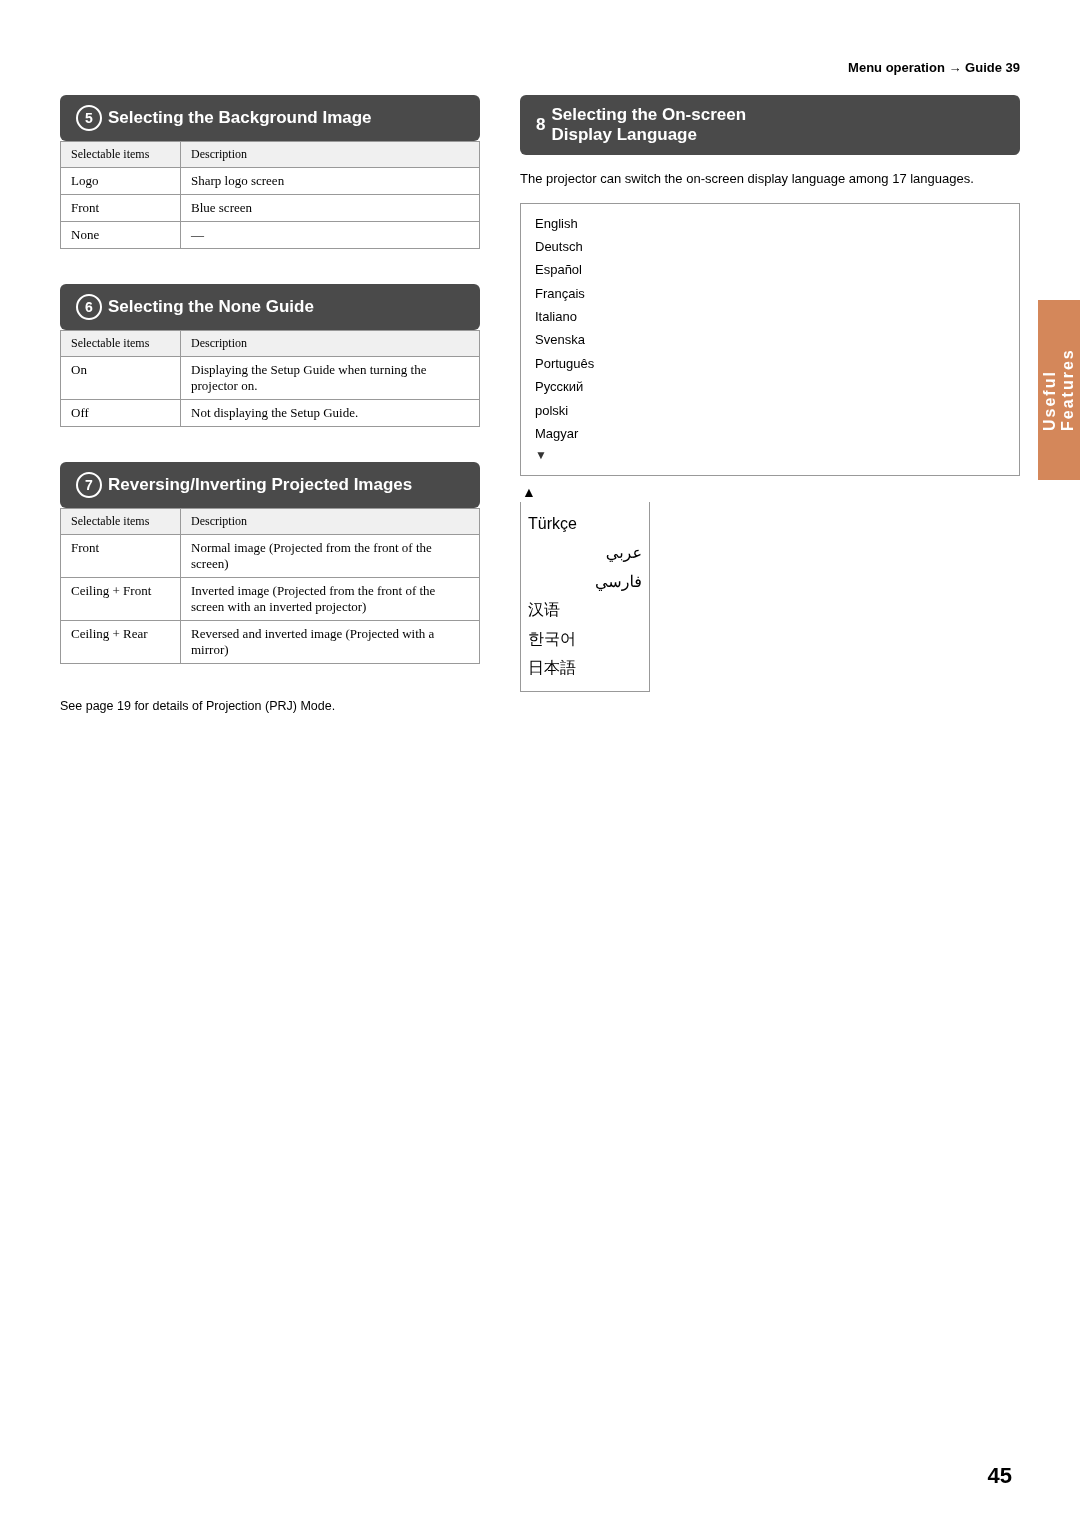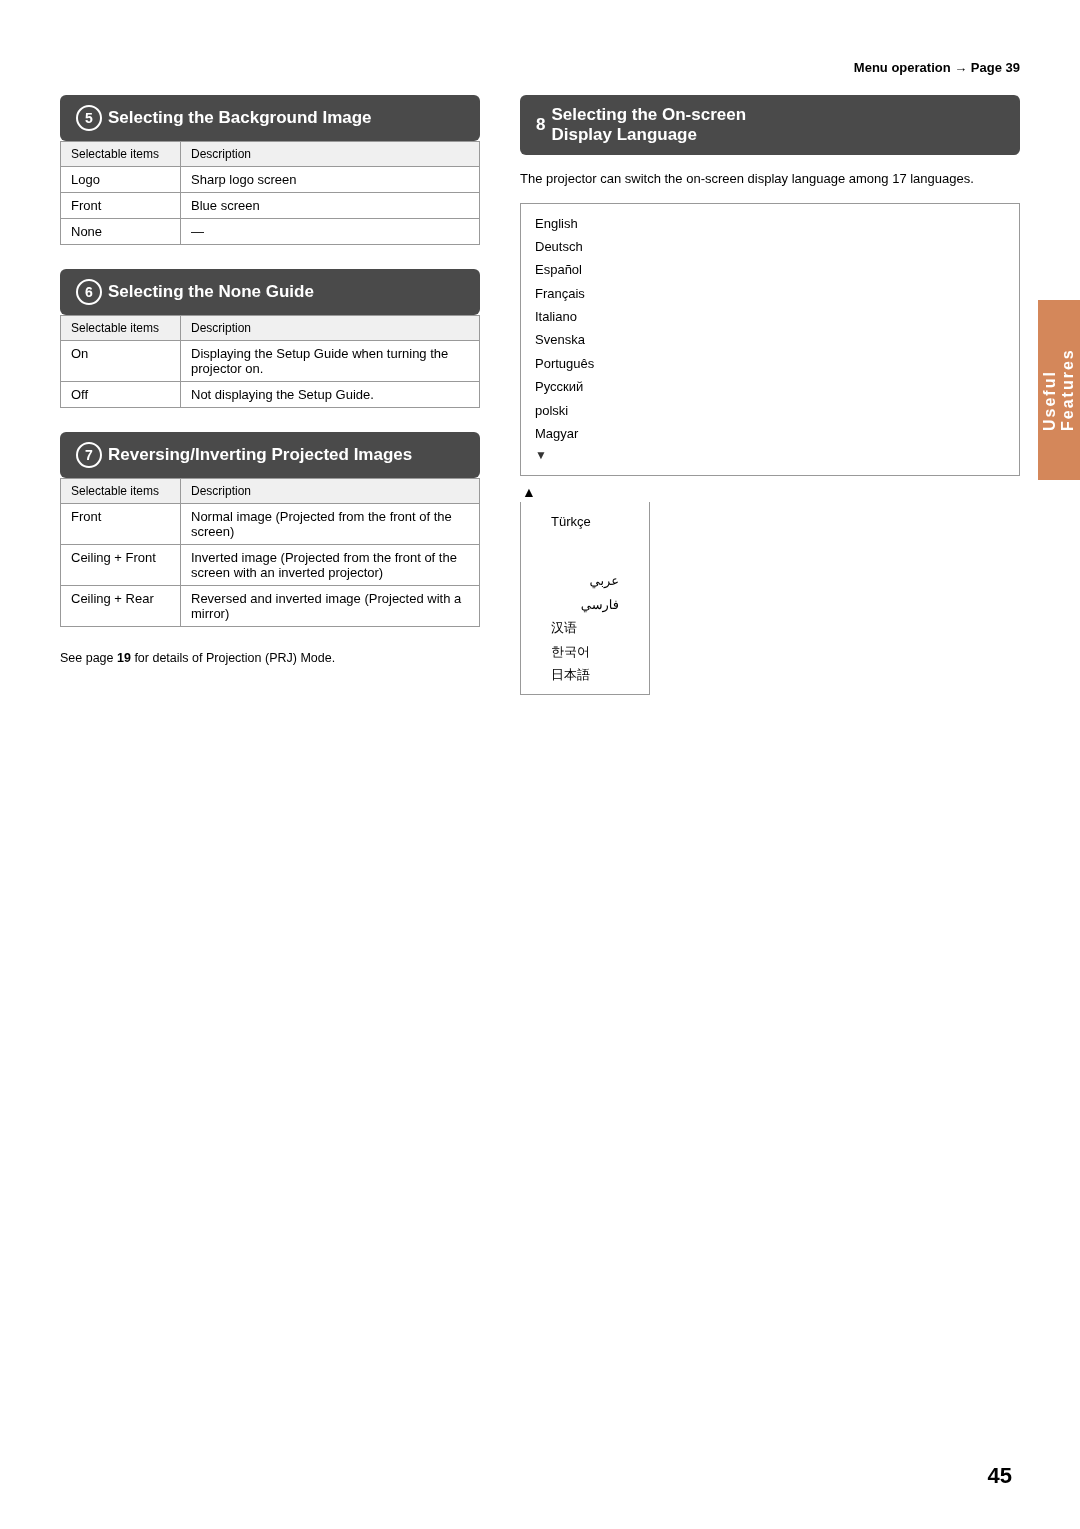--- a/index.html
+++ b/index.html
@@ -112,21 +112,22 @@
       font-weight: bold;
       flex-shrink: 0;
     }
 
     
     .data-table {
       width: 100%;
       border-collapse: collapse;
       border: 1px solid #999;
       font-size: 13px;
-      margin-bottom: 24px;
+      margin-bottom: 35px;
+      font-family: Liberation Serif, serif;
     }
 
     .data-table th {
       background: #f0f0f0;
       border: 1px solid #999;
       padding: 5px 10px;
       font-weight: normal;
       font-size: 12px;
       text-align: left;
     }
@@ -173,59 +174,59 @@
       padding: 8px 14px;
       font-size: 13px;
       line-height: 1.8;
       display: inline-block;
       min-width: 130px;
     }
 
     .lang-box-bottom {
       border: 1px solid #999;
       border-top: none;
-      padding: 8px 30px;
-      font-size: 13px;
+      padding: 8px 7px;
+      font-size: 16px;
       line-height: 1.8;
       display: inline-block;
       min-width: 130px;
     }
 
     .arrow-up-indicator {
       font-size: 14px;
       font-weight: bold;
       margin-bottom: 2px;
       margin-left: 2px;
     }
 
     .footer-note {
       font-size: 12.5px;
       margin-top: 8px;
       color: #000;
     }
 
     .footer-note strong {
-      font-weight: bold;
+      font-weight: normal;
     }
 
     .bold-num {
       font-weight: bold;
     }
   </style>
 </head>
 <body>
 
 <div class="page-container">
 
   <div class="side-tab">
     <span>Useful<br>Features</span>
   </div>
 
   <div class="menu-note">
-    <span>Menu operation → Page </span><span class="bold-num">39</span>
+    <span>Menu operation → Guide </span><span class="bold-num">39</span>
   </div>
 
   <div class="two-col">
 
     <div class="col-left">
 
       <div class="section-header">
         <span class="number-circle">5</span>
         <span>Selecting the Background Image</span>
       </div>
@@ -331,21 +332,21 @@
           <div>Português</div>
           <div>Русский</div>
           <div>polski</div>
           <div>Magyar</div>
           <div style="font-size:12px; color:#333;">▼</div>
         </div>
         <div style="margin-top: 8px;">
           <div class="arrow-up-indicator">▲</div>
           <div class="lang-box-bottom">
             <div>Türkçe</div>
-            <div style="direction:rtl;margin-top:36px;">عربي</div>
+            <div style="direction:rtl;">عربي</div>
             <div style="direction:rtl;">فارسي</div>
             <div>汉语</div>
             <div>한국어</div>
             <div>日本語</div>
           </div>
         </div>
       </div>
 
     </div>
   </div>

